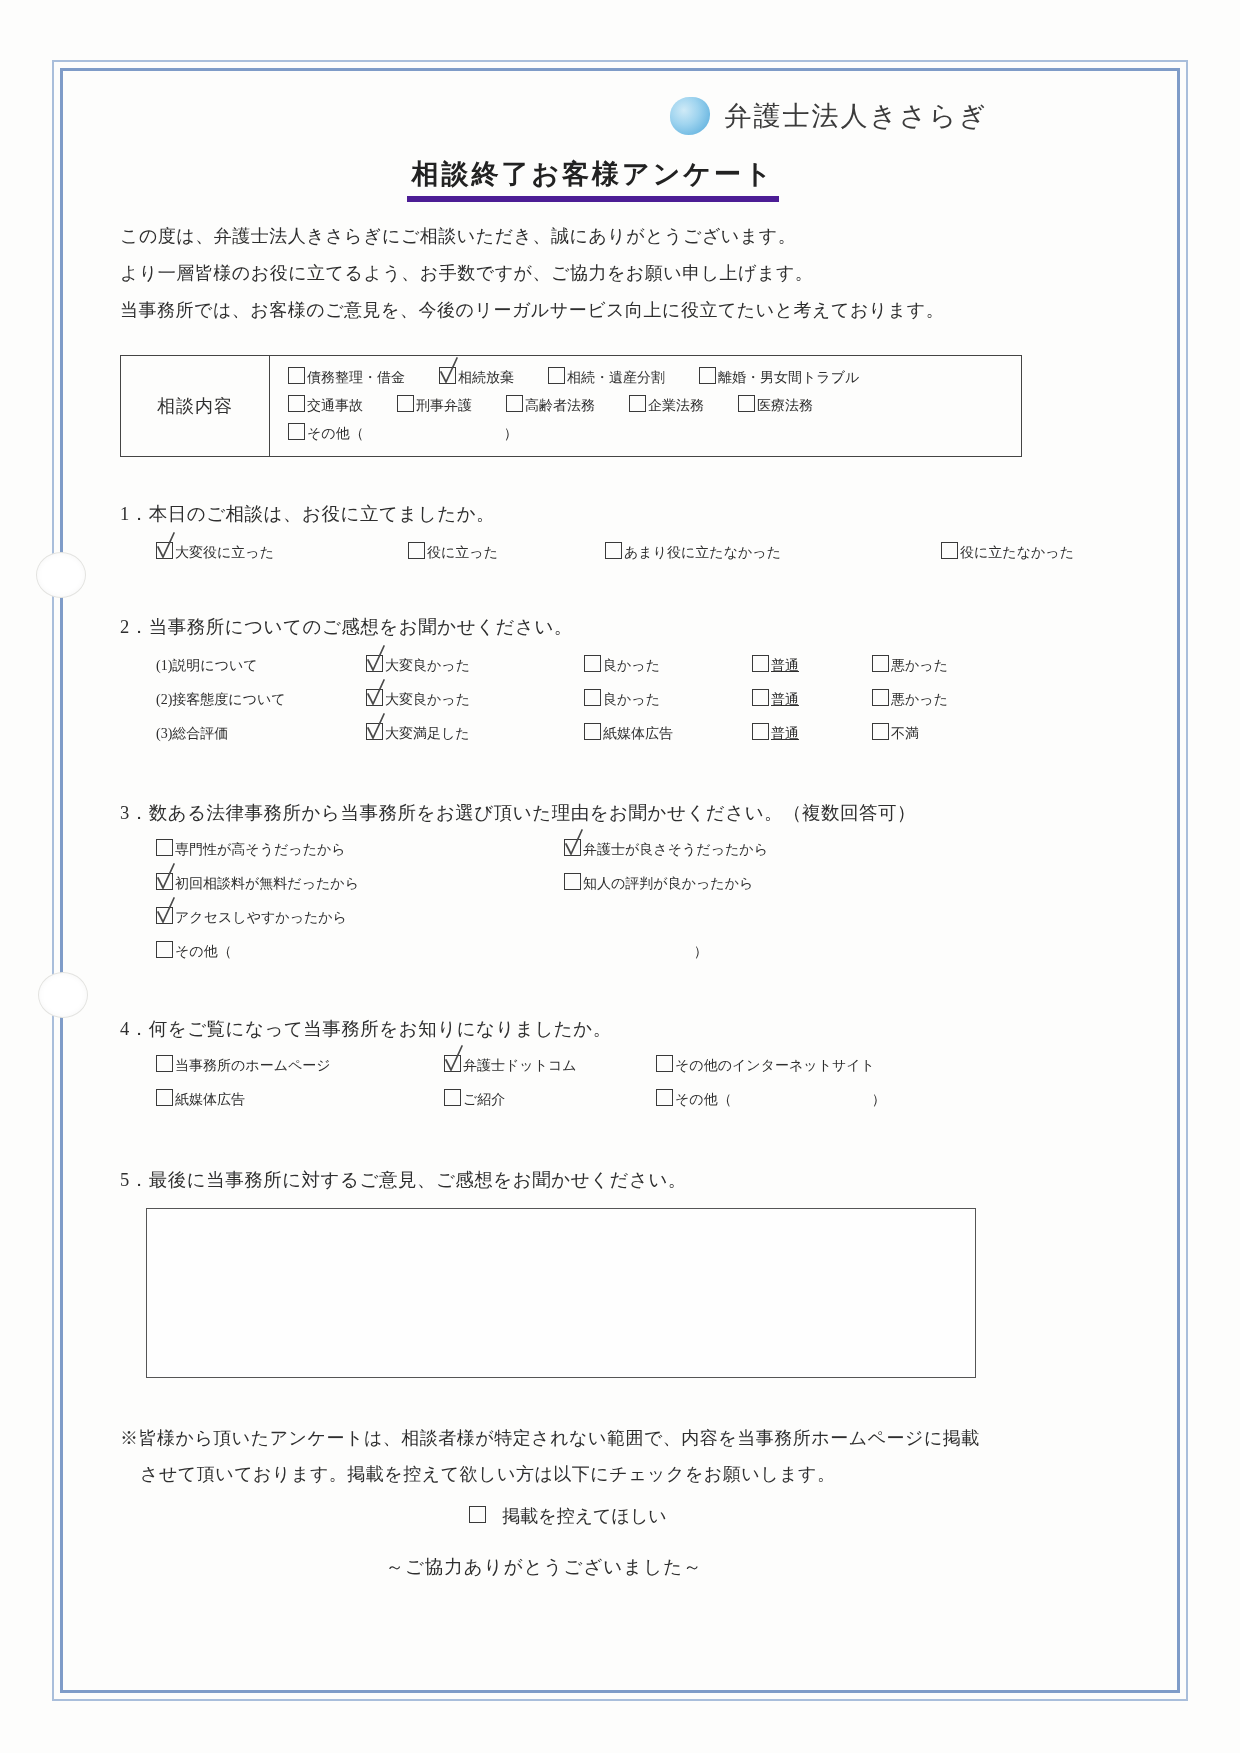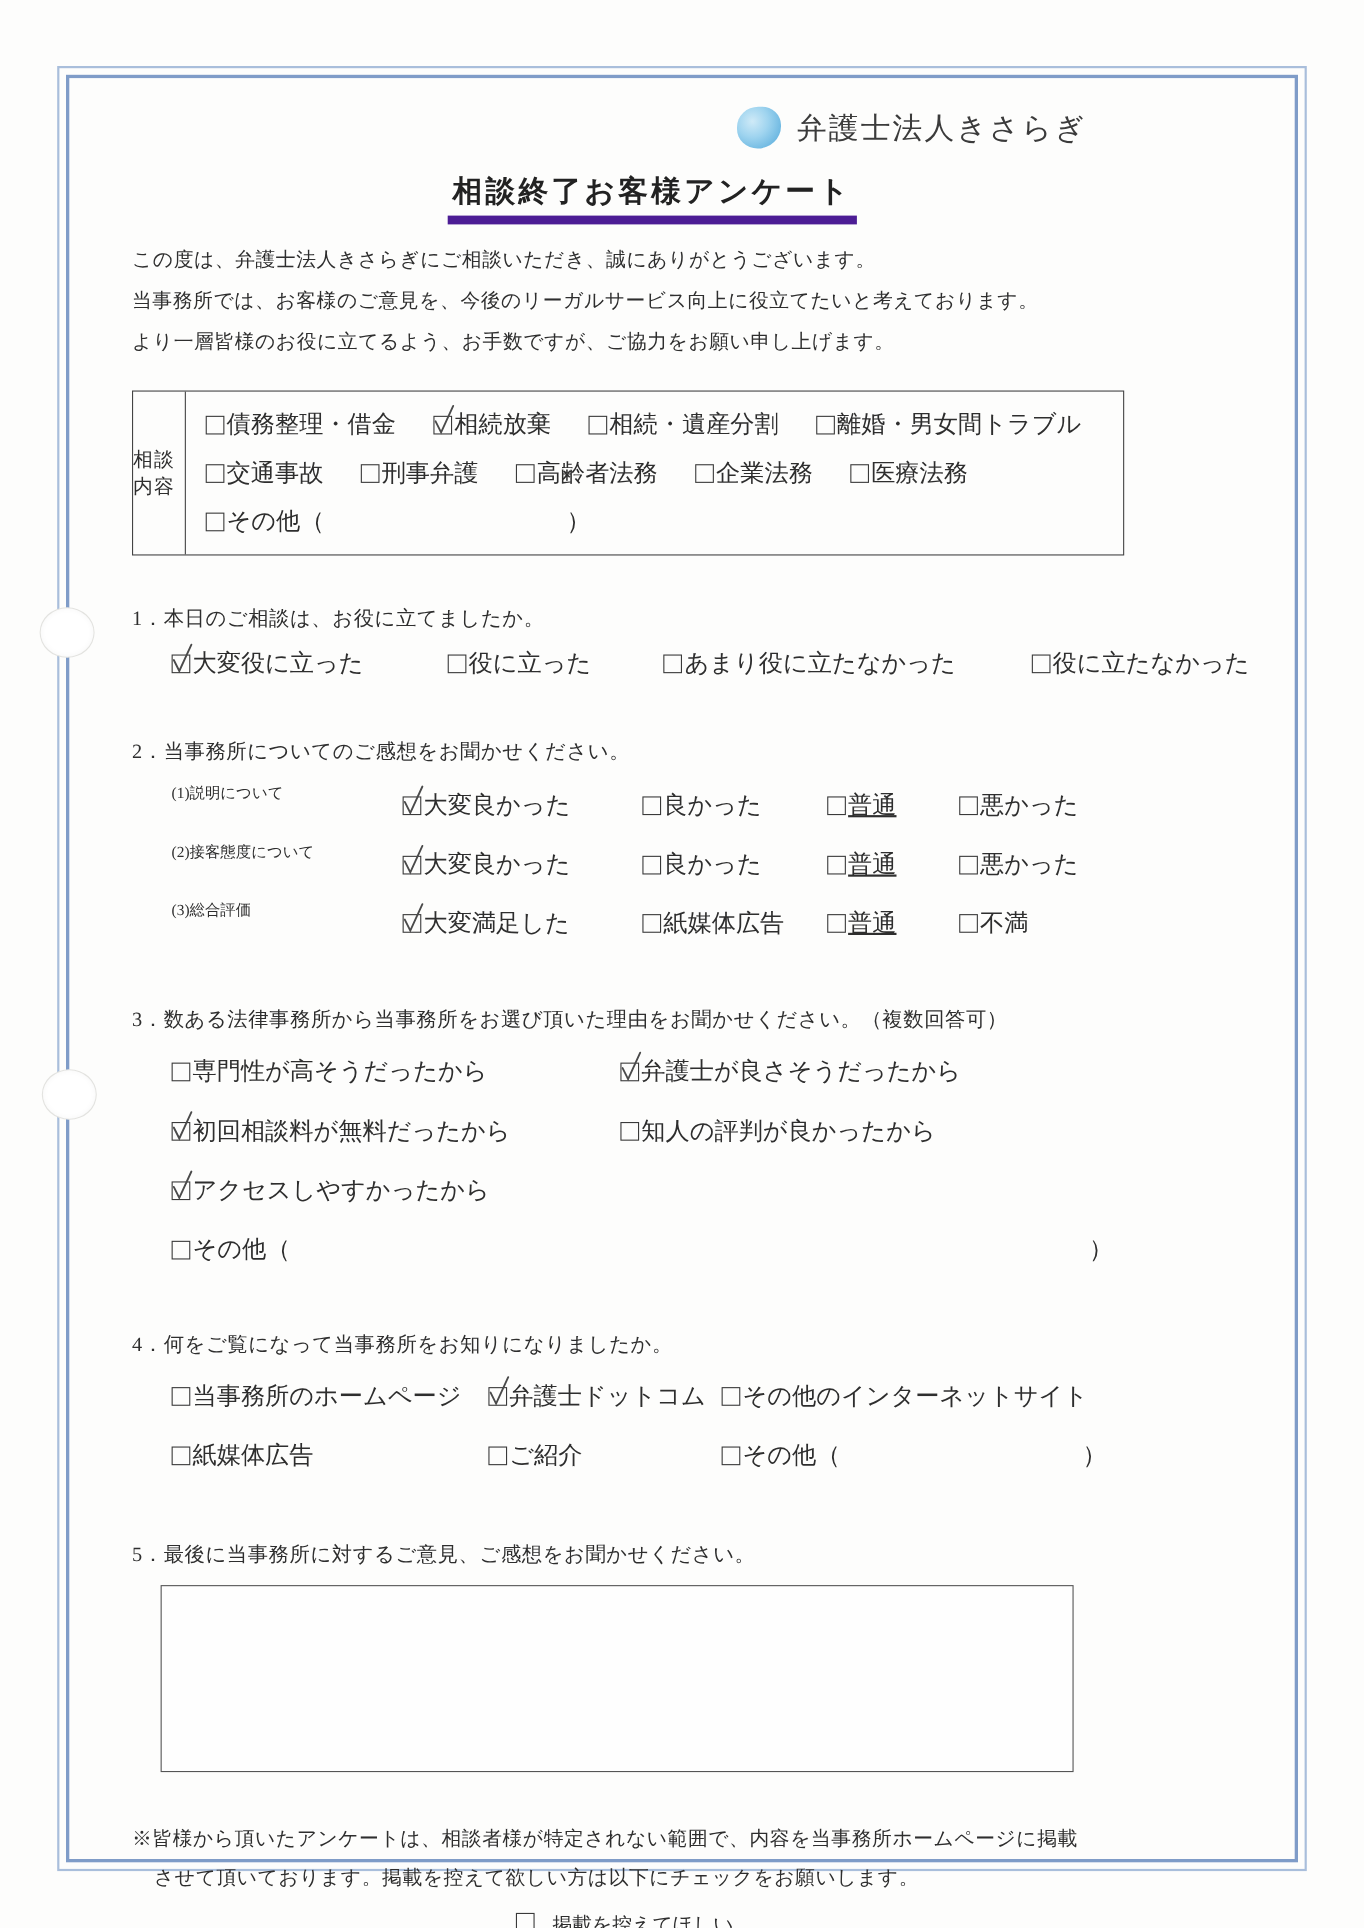--- a/index.html
+++ b/index.html
@@ -41,40 +41,40 @@
     background:radial-gradient(circle at 35% 35%, #cfeaf7 0%, #9fd4ef 40%, var(--logo-blue,#6fb9e2) 75%, #5aa9d8 100%);
     margin-right:14px;flex:0 0 auto;
   }
   .logo-text{font-size:27px;letter-spacing:2px;color:#3b3b3b;}
 
   
   .title{
     margin:16px 70px 0 0;text-align:center;font-weight:600;
     font-size:27px;letter-spacing:3px;color:#222;
   }
-  .title span{border-bottom:8px solid #4c1d95;padding:0 4px 7px 4px;}
+  .title span{border-bottom:6px solid #4c1d95;padding:0 4px 7px 4px;}
 
   
   .intro{margin-top:26px;font-size:18px;line-height:2.05;letter-spacing:0.5px;}
 
   
   .consult-table{
     margin-top:26px;width:900px;border:1.5px solid #444;
     display:flex;align-items:stretch;font-size:18px;
   }
   .consult-table .th{
     width:148px;border-right:1.5px solid #444;display:flex;align-items:center;justify-content:center;
     letter-spacing:1px;
   }
   .consult-table .topics{flex:1;padding:8px 4px 8px 18px;}
   .trow{display:flex;flex-wrap:nowrap;line-height:2.0;white-space:pre;}
   .trow .opt{margin-right:34px;}
 
   
-  .opt{display:inline-flex;align-items:baseline;white-space:pre;font-size:22px;}
+  .opt{display:inline-flex;align-items:baseline;white-space:pre;font-size:14px;}
   .box{
     position:relative;display:inline-block;width:15px;height:15px;
     border:1.6px solid #3a3a3a;transform:translateY(2px);margin-right:2px;flex:0 0 auto;
   }
   .box svg{position:absolute;left:-3px;top:-13px;width:24px;height:31px;overflow:visible;}
   .box svg path{fill:none;stroke:var(--check-ink,#4a4a4a);stroke-width:1.7;stroke-linecap:round;}
 
   
   .q{margin-top:0;}
   .q-heading{font-size:18.5px;letter-spacing:0.5px;}
@@ -129,22 +129,22 @@
 
     <div class="logo-row">
       <span class="logo-icon"></span>
       <span class="logo-text">弁護士法人きさらぎ</span>
     </div>
 
     <h1 class="title"><span>相談終了お客様アンケート</span></h1>
 
     <div class="intro" id="intro">
         <div class="intro-line">この度は、弁護士法人きさらぎにご相談いただき、誠にありがとうございます。</div>
+        <div class="intro-line">より一層皆様のお役に立てるよう、お手数ですが、ご協力をお願い申し上げます。</div>
         <div class="intro-line">当事務所では、お客様のご意見を、今後のリーガルサービス向上に役立てたいと考えております。</div>
-        <div class="intro-line">より一層皆様のお役に立てるよう、お手数ですが、ご協力をお願い申し上げます。</div>
       </div>
 
     <div class="consult-table">
       <div class="th">相談内容</div>
       <div class="topics" id="consult-topics">
           <div class="trow"><span class="opt"><span class="box"></span><span class="lbl">債務整理・借金</span></span><span class="opt"><span class="box"><svg viewBox="0 0 24 31">
                   <path d="M4 17 L9 27 L20 3"></path>
                 </svg></span><span class="lbl">相続放棄</span></span><span class="opt"><span class="box"></span><span class="lbl">相続・遺産分割</span></span><span class="opt"><span class="box"></span><span class="lbl">離婚・男女間トラブル</span></span></div>
           <div class="trow"><span class="opt"><span class="box"></span><span class="lbl">交通事故</span></span><span class="opt"><span class="box"></span><span class="lbl">刑事弁護</span></span><span class="opt"><span class="box"></span><span class="lbl">高齢者法務</span></span><span class="opt"><span class="box"></span><span class="lbl">企業法務</span></span><span class="opt"><span class="box"></span><span class="lbl">医療法務</span></span></div>
           <div class="trow"><span class="opt"><span class="box"></span><span class="lbl">その他（　　　　　　　　　　）</span></span></div>

